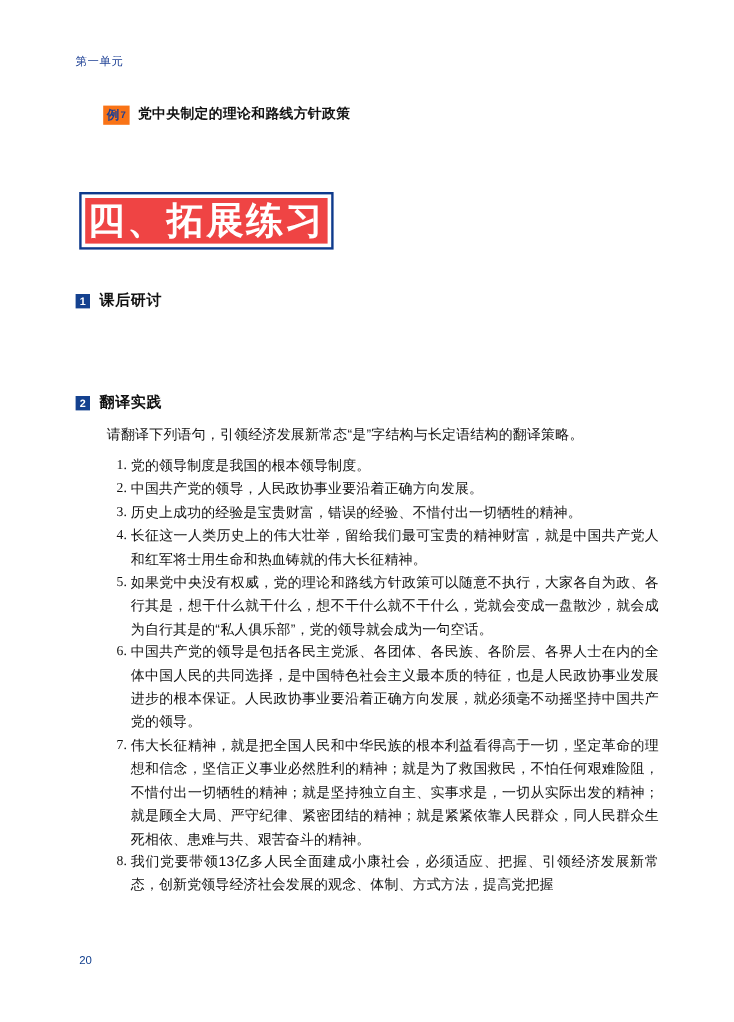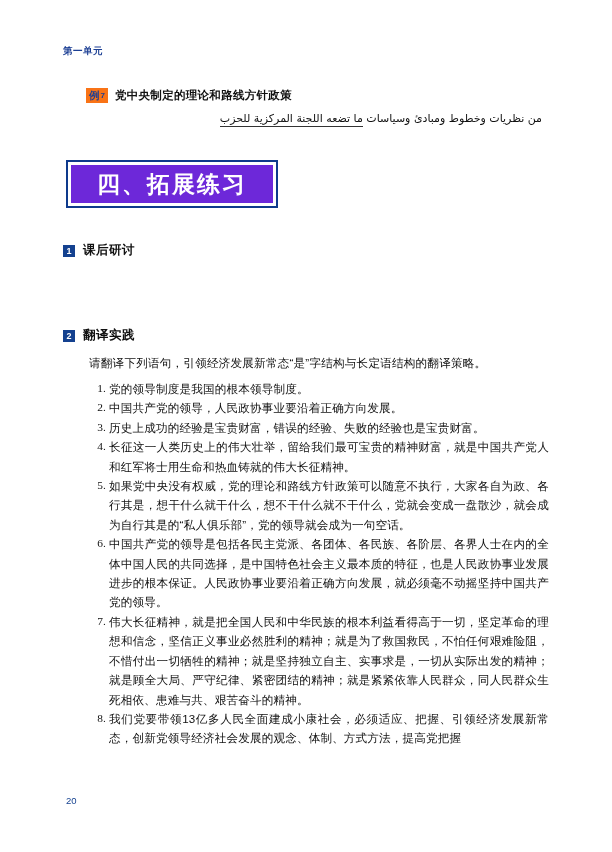--- a/index.html
+++ b/index.html
@@ -22,21 +22,21 @@
     box-sizing: border-box;
     padding: 0;
   }
 
   
   .running-head {
     position: absolute;
     left: 63px;
     top: 45px;
     font-size: 9.5px;
-    font-weight: bold;
+    font-weight: normal;
     color: #1c3f94;
     letter-spacing: 0.5px;
   }
 
   
   .example-block {
     position: absolute;
     left: 86px;
     top: 88px;
     width: 460px;
@@ -89,26 +89,26 @@
     top: 160px;
     width: 212px;
     height: 48px;
     border: 2.5px solid #0e3a8c;
     box-sizing: border-box;
     padding: 3px;
   }
   .banner-inner {
     width: 100%;
     height: 100%;
-    background: #6d28d9;
+    background: #ef4444;
     color: #ffffff;
     display: flex;
     align-items: center;
     justify-content: center;
-    font-size: 23px;
+    font-size: 31px;
     font-weight: bold;
     letter-spacing: 2px;
     font-family: "DejaVu Sans", sans-serif;
   }
 
   
   .task {
     position: absolute;
     left: 63px;
     width: 486px;
@@ -191,24 +191,20 @@
 
 <div class="page">
 
   <div class="running-head">第一单元</div>
 
   <div class="example-block">
     <div class="example-row">
       <span class="example-tag"><span>例</span><span class="num">7</span></span>
       <span class="example-zh">党中央制定的理论和路线方针政策</span>
     </div>
-    <div class="example-ar">
-      <span>من نظريات وخطوط ومبادئ وسياسات</span>
-      <span class="ul">ما تضعه اللجنة المركزية للحزب</span>
-    </div>
   </div>
 
   <div class="banner">
     <div class="banner-inner">四、拓展练习</div>
   </div>
 
   <div class="task" style="top: 242px;">
     <div class="task-head">
       <span class="sq-num">1</span>
       <span class="task-title">课后研讨</span>
@@ -228,21 +224,21 @@
       <div class="sent">
         <span class="sent-idx">1.</span>
         <span class="sent-txt">党的领导制度是我国的根本领导制度。</span>
       </div>
       <div class="sent">
         <span class="sent-idx">2.</span>
         <span class="sent-txt">中国共产党的领导，人民政协事业要沿着正确方向发展。</span>
       </div>
       <div class="sent">
         <span class="sent-idx">3.</span>
-        <span class="sent-txt">历史上成功的经验是宝贵财富，错误的经验、失败的经验也是宝贵财富。</span>
+        <span class="sent-txt">历史上成功的经验是宝贵财富，错误的经验、不惜付出一切牺牲的精神。</span>
       </div>
       <div class="sent">
         <span class="sent-idx">4.</span>
         <span class="sent-txt">长征这一人类历史上的伟大壮举，留给我们最可宝贵的精神财富，就是中国共产党人和红军将士用生命和热血铸就的伟大长征精神。</span>
       </div>
       <div class="sent">
         <span class="sent-idx">5.</span>
         <span class="sent-txt">如果党中央没有权威，党的理论和路线方针政策可以随意不执行，大家各自为政、各行其是，想干什么就干什么，想不干什么就不干什么，党就会变成一盘散沙，就会成为自行其是的“私人俱乐部”，党的领导就会成为一句空话。</span>
       </div>
       <div class="sent">

